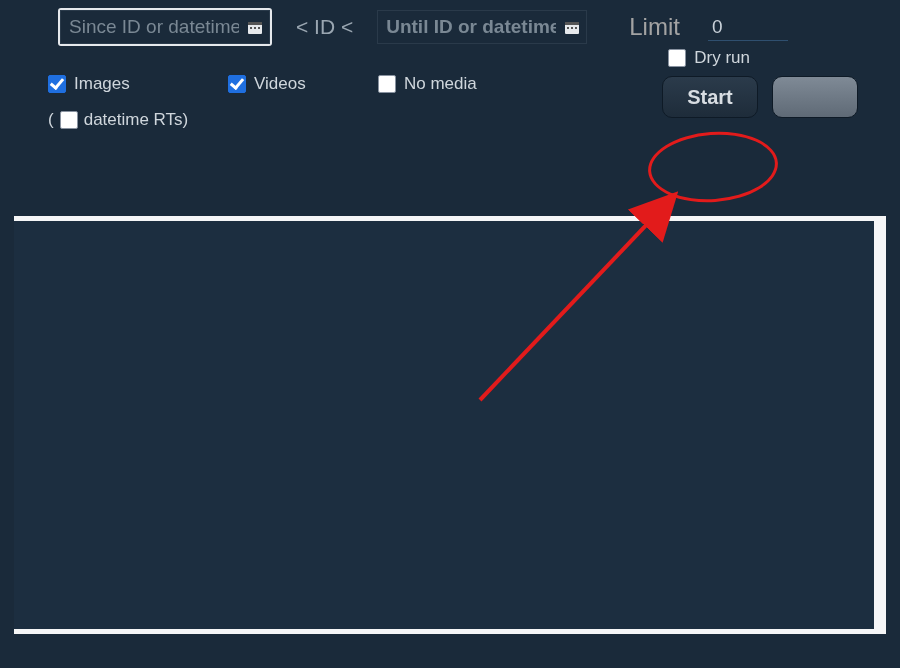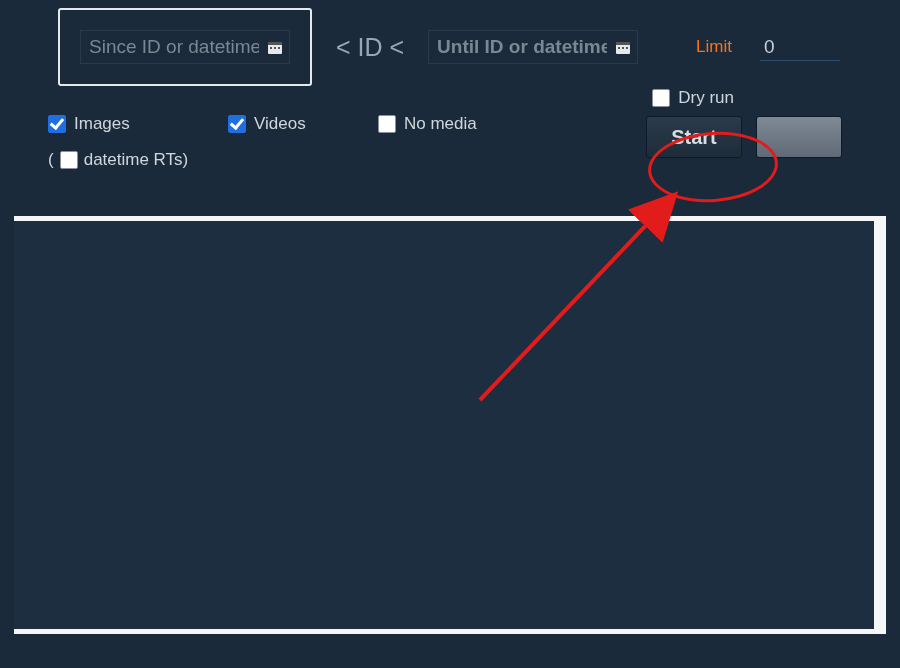--- a/index.html
+++ b/index.html
@@ -55,21 +55,21 @@
     border: 1px solid #2a3a4a;
     color: #d0d4d8;
     font-size: 19px;
     height: 34px;
     padding: 4px 30px 4px 8px;
   }
   .text-input::placeholder { color: #7a8894; }
   .since-outline {
     border: 2px solid #e6e9ec;
     border-radius: 3px;
-    padding: 20px;
+    padding: 0;
   }
   .since-input { width: 210px; }
   .until-input { width: 210px; font-weight: bold; }
   .limit-input {
     width: 80px;
     border: none;
     border-bottom: 1px solid #2f4f6f;
     background: transparent;
     color: #c8d0d8;
     font-size: 19px;
@@ -84,29 +84,29 @@
     width: 18px;
     height: 18px;
     display: flex;
     align-items: center;
     justify-content: center;
     cursor: pointer;
   }
   .calendar-btn svg { width: 16px; height: 16px; }
   .idlt {
     color: #9aa6b1;
-    font-size: 25px;
+    font-size: 21px;
     font-weight: 500;
     white-space: nowrap;
     padding: 0 6px;
   }
   .limit-label {
-    color: #f97316;
-    font-size: 17px;
-    margin-left: 40px;
+    color: #a3a3a3;
+    font-size: 24px;
+    margin-left: 24px;
     margin-right: 10px;
   }
   .options-row {
     display: flex;
     align-items: flex-start;
     padding-left: 30px;
     position: relative;
   }
   .check-group {
     display: flex;
@@ -153,41 +153,41 @@
     content: "";
     position: absolute;
     left: 4px; top: 0px;
     width: 5px; height: 10px;
     border: solid #fff;
     border-width: 0 3px 3px 0;
     transform: rotate(40deg);
   }
   .right-controls {
     position: absolute;
-    right: 40px;
+    right: 24px;
     top: -26px;
     display: flex;
     flex-direction: column;
     align-items: flex-end;
     gap: 8px;
   }
   .dry-line {
     display: flex;
     align-items: center;
     gap: 8px;
     font-size: 17px;
     color: #cfd6dc;
     margin-right: 108px;
   }
   .btn-row { display: flex; gap: 14px; }
   .btn {
     height: 42px;
     min-width: 86px;
     border: 1px solid #0e1a26;
-    border-radius: 3px;
+    border-radius: 10px;
     font-size: 20px;
     font-weight: bold;
     color: #d8dde2;
     display: flex;
     align-items: center;
     justify-content: center;
     cursor: pointer;
   }
   .btn-start {
     width: 96px;

